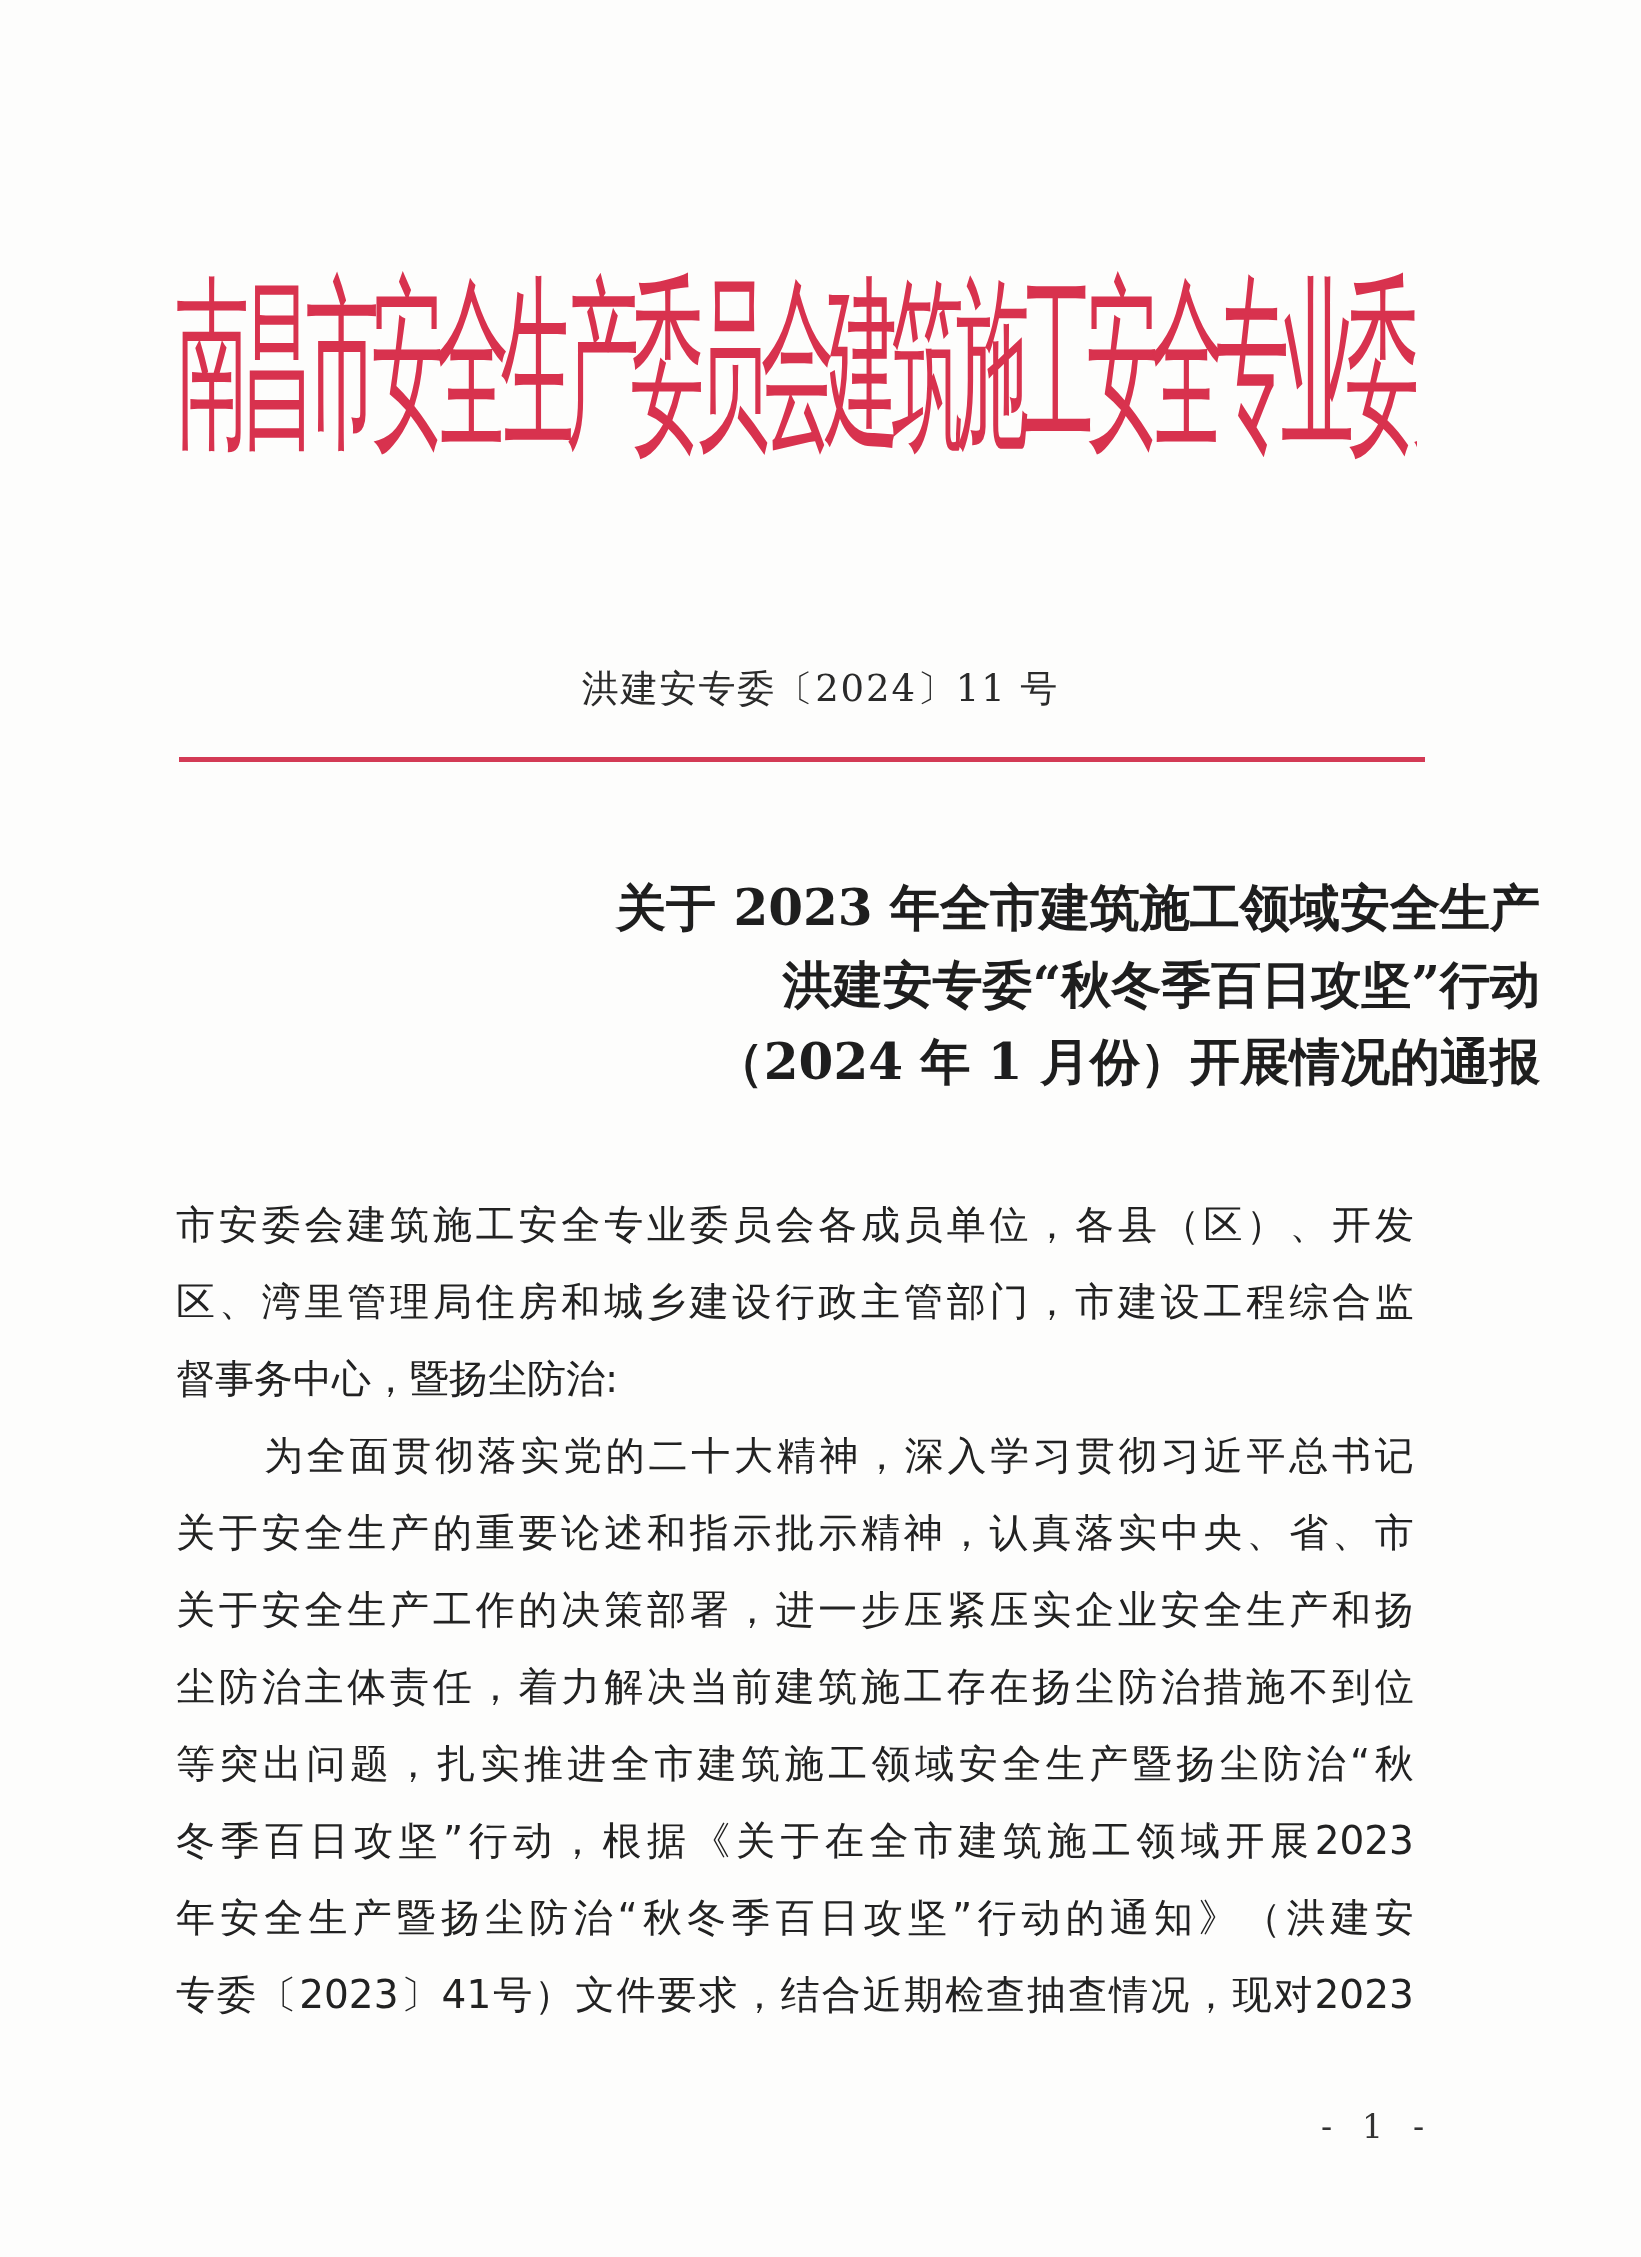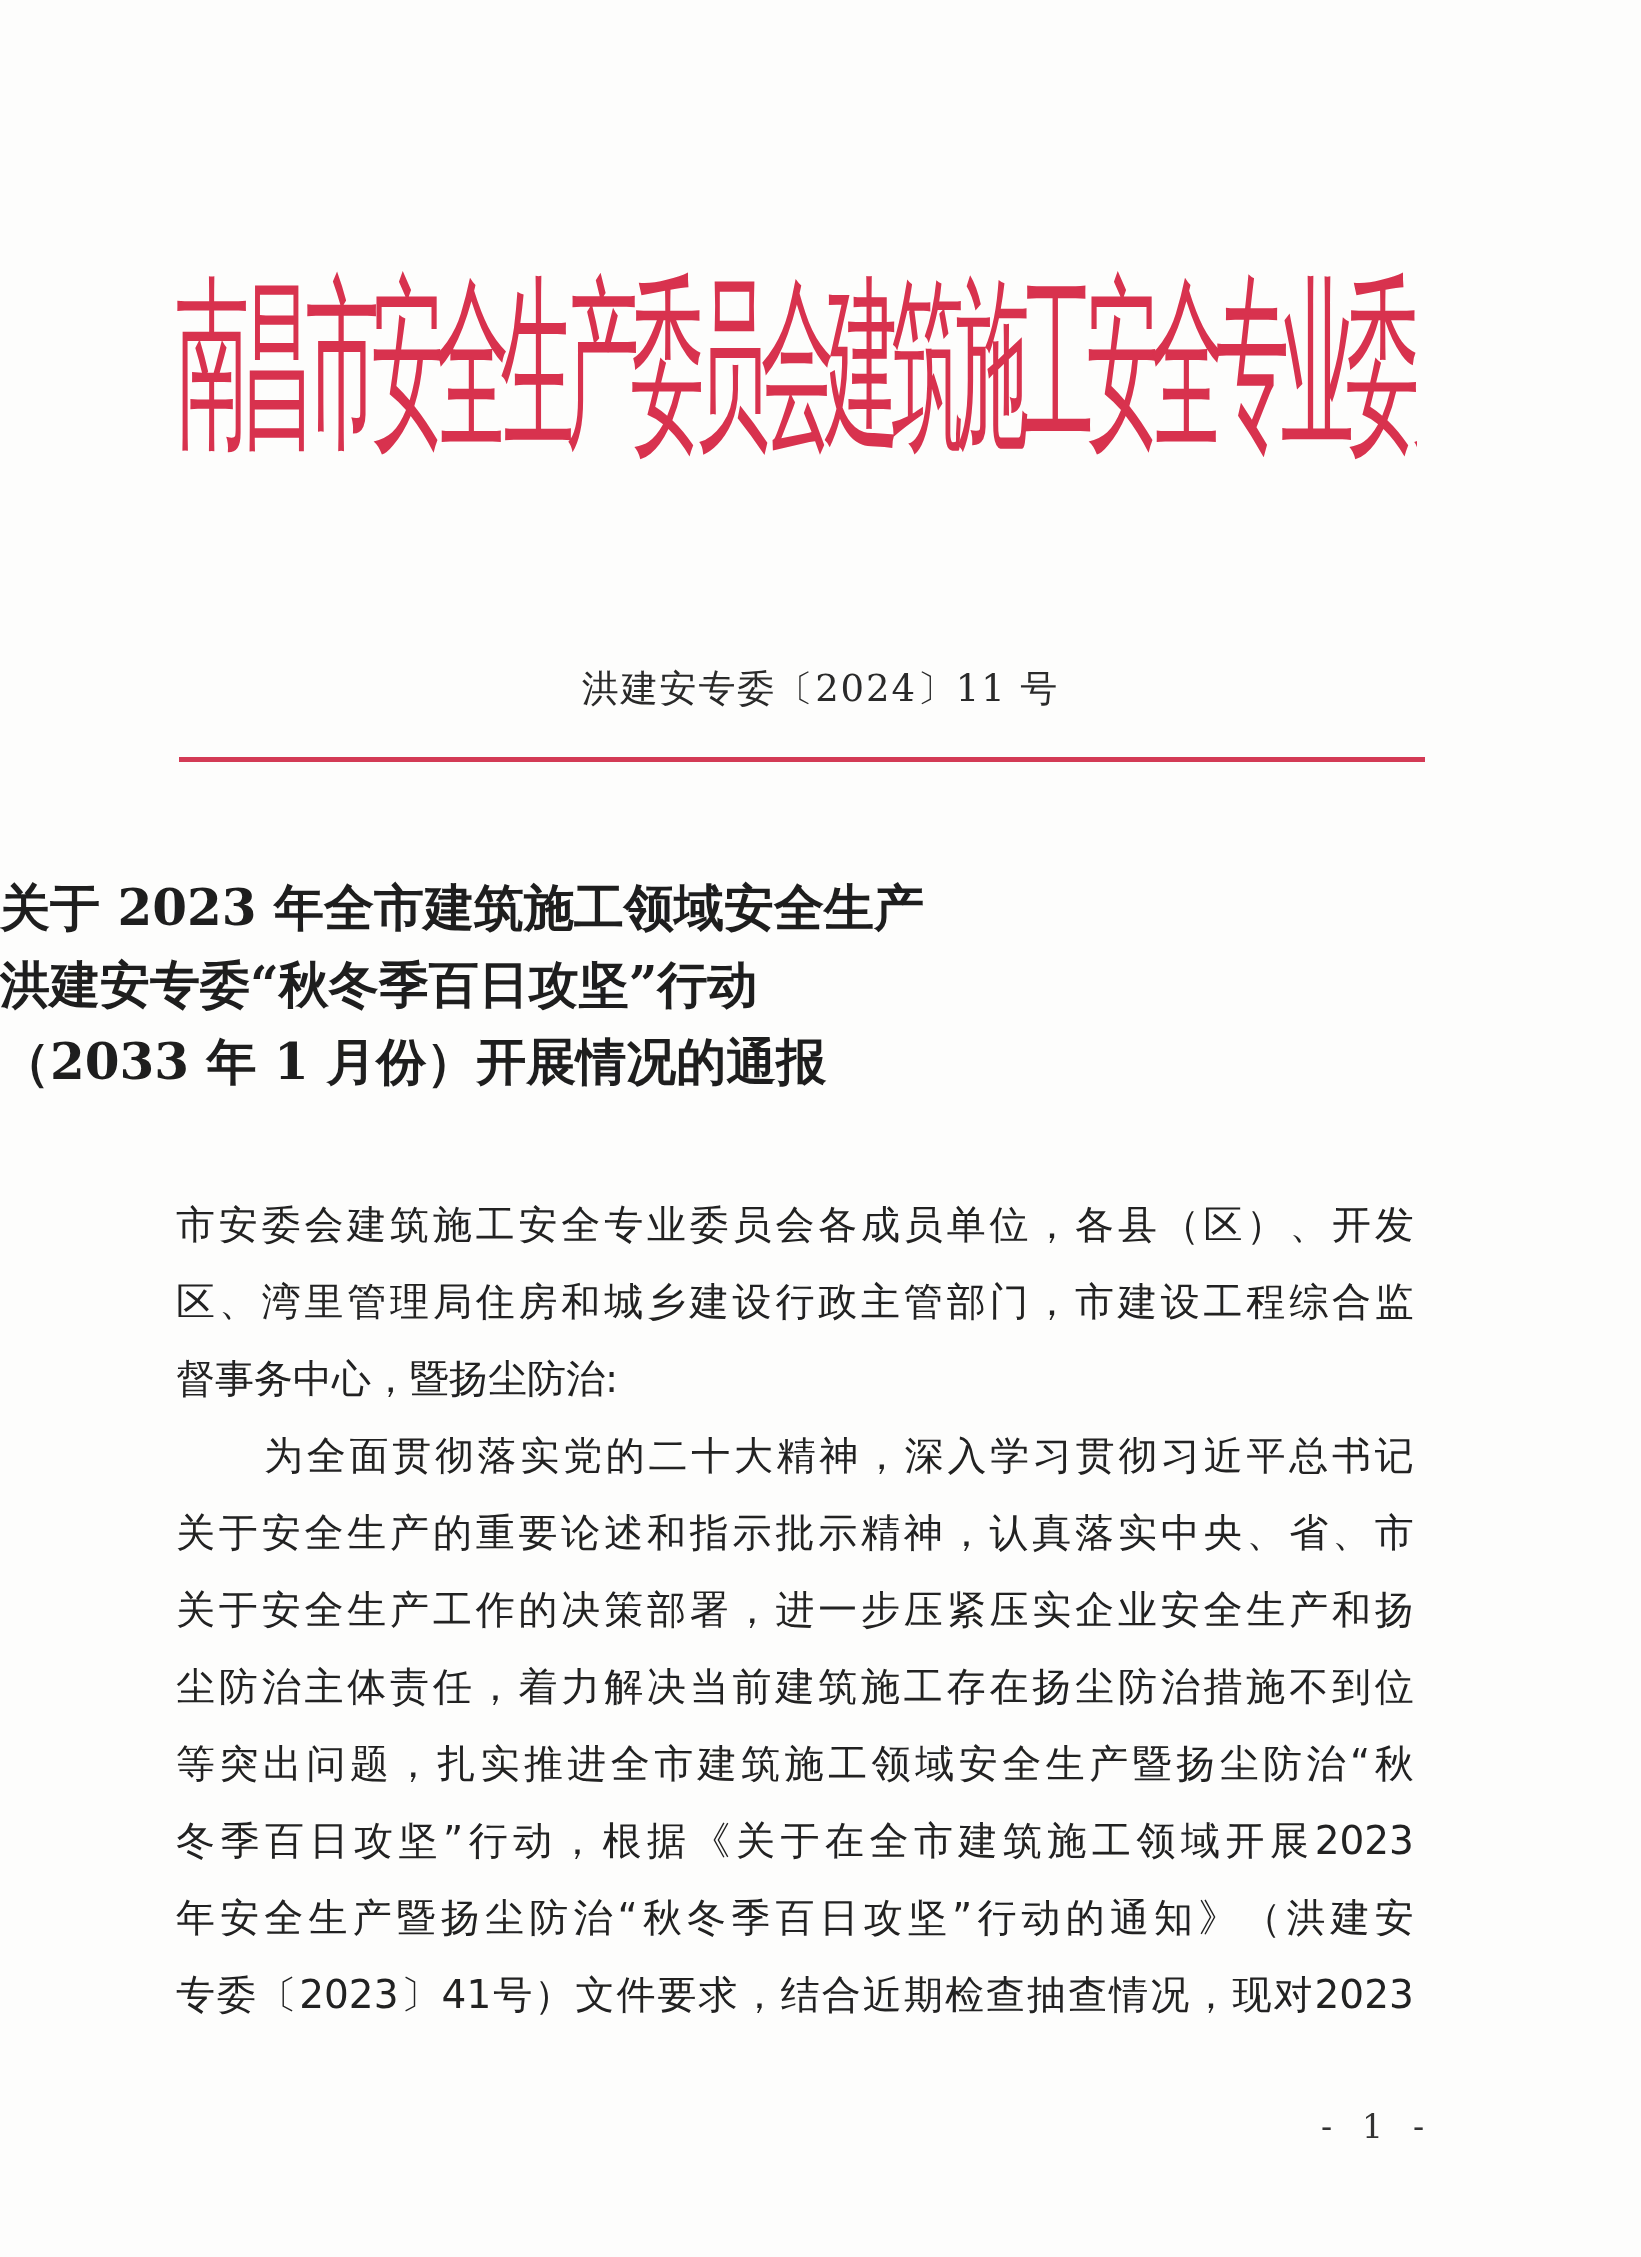--- a/index.html
+++ b/index.html
@@ -48,21 +48,21 @@
     position: absolute;
     left: 179px; top: 757px;
     width: 1246px; height: 4.8px;
     background: #d33a55;
   }
 
   .title {
     position: absolute;
     left: 0; width: 1540px;
     top: 869px;
-    text-align: left;
+    text-align: right;
     font-family: "DejaVu Serif", "Liberation Serif", serif;
     font-weight: bold;
     font-size: 50px;
     line-height: 77px;
     color: #1e1e1e;
   }
   .title div { white-space: nowrap; }
 
   .body-text {
     position: absolute;
@@ -119,21 +119,21 @@
       <span>员</span>
     </div>
 
   <div class="doc-number">洪建安专委〔2024〕11 号</div>
 
   <div class="red-rule" style="background: rgb(211, 58, 85);"></div>
 
   <div class="title">
     <div>关于 2023 年全市建筑施工领域安全生产</div>
     <div>洪建安专委“秋冬季百日攻坚”行动</div>
-    <div>（2033 年 1 月份）开展情况的通报</div>
+    <div>（2024 年 1 月份）开展情况的通报</div>
   </div>
 
   <div class="body-text" id="body">
     <div class="line">
         <span>市</span>
         <span>安</span>
         <span>委</span>
         <span>会</span>
         <span>建</span>
         <span>筑</span>

